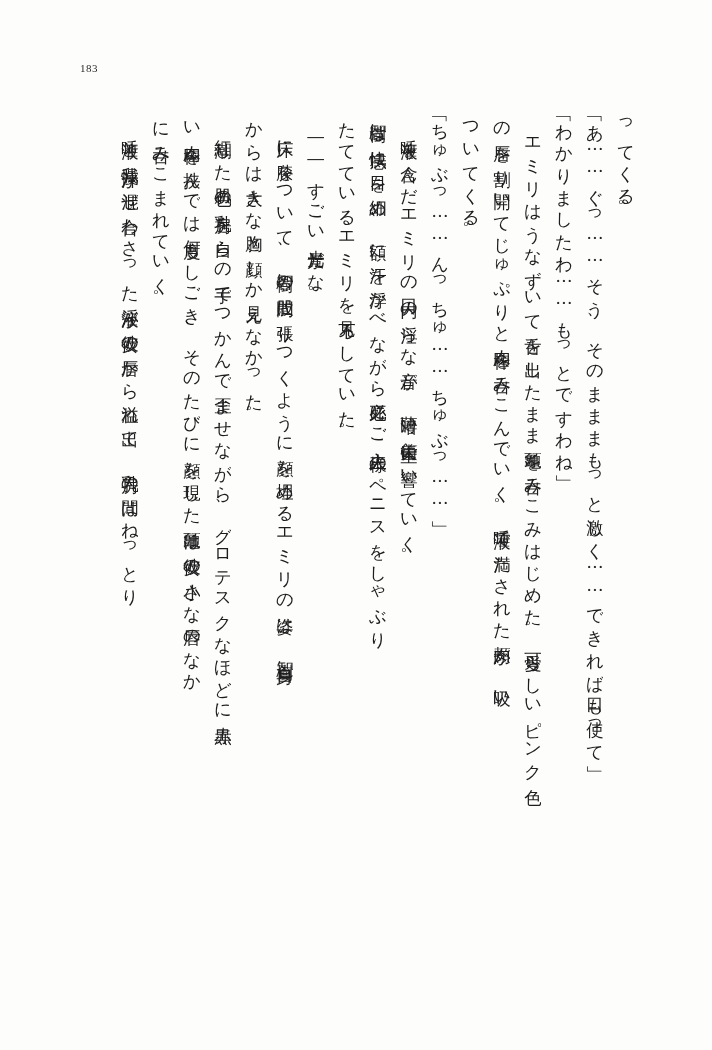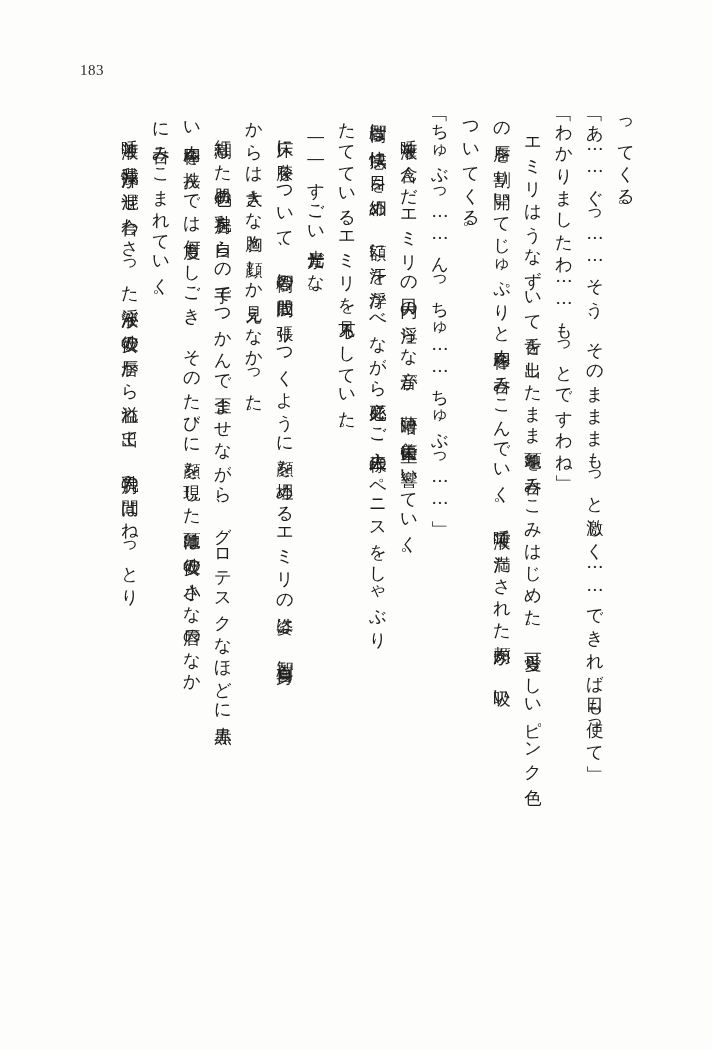--- a/index.html
+++ b/index.html
@@ -20,21 +20,21 @@
     position: absolute;
     inset: 0;
     background: #fdfdfc;
   }
 
   
   #page-number {
     position: absolute;
     top: 62px;
     left: 80px;
-    font-size: 15px;
+    font-size: 11px;
     letter-spacing: 0.5px;
     color: #2a2a2a;
     font-family: "Liberation Serif", "DejaVu Serif", serif;
   }
 
   
   #text-block {
     position: absolute;
     top: 110px;
     right: 78px;

